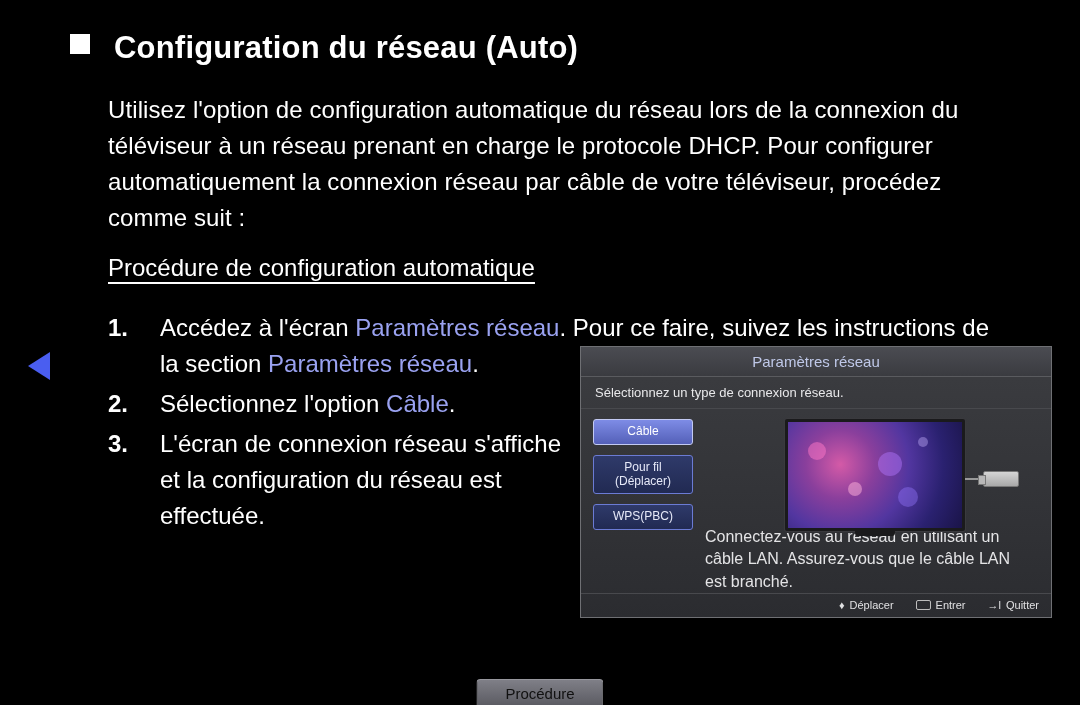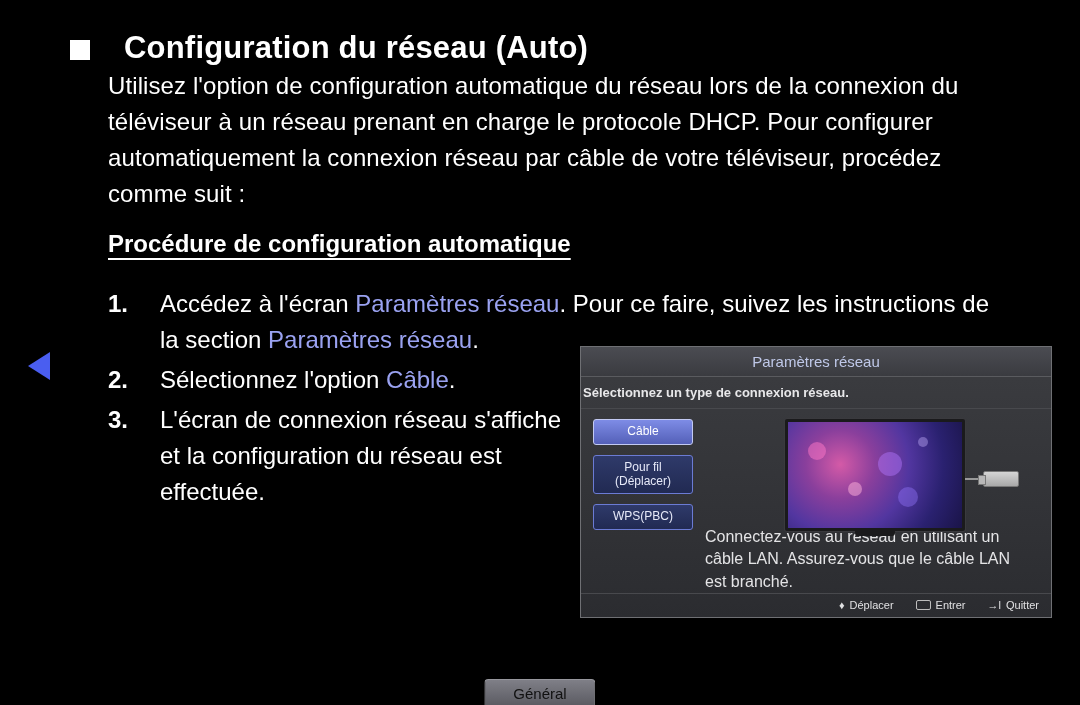--- a/index.html
+++ b/index.html
@@ -10,23 +10,23 @@
     color: #fff;
     font-family: Arial, Helvetica, sans-serif;
     position: relative;
     overflow: hidden;
   }
   .content {
     padding: 30px 70px 0 70px;
   }
   .title-row {
     display: flex;
-    align-items: center;
-    gap: 34px;
-    margin-bottom: 2px;
+    align-items: flex-start;
+    gap: 24px;
+    margin-bottom: 26px;
   }
   .square-bullet {
     width: 20px;
     height: 20px;
     background: #fff;
     flex-shrink: 0;
     margin-top: 4px;
   }
   .title {
     font-size: 31px;
@@ -39,21 +39,20 @@
     margin-left: 38px;
     margin-bottom: 18px;
     letter-spacing: 0.1px;
   }
   .subtitle {
     font-size: 24px;
     margin-left: 38px;
     margin-bottom: 28px;
     text-decoration: underline;
     text-underline-offset: 6px;
-    font-weight: bold;
   }
   .steps {
     margin-left: 38px;
   }
   .step {
     display: flex;
     font-size: 24px;
     line-height: 1.5;
     margin-bottom: 4px;
   }
@@ -99,25 +98,24 @@
   }
   .panel-header {
     text-align: center;
     padding: 6px 0 6px 0;
     color: #bfc8e8;
     background: linear-gradient(#4b4c52, #3a3b40);
     border-bottom: 1px solid #5a5b5f;
     font-size: 15px;
   }
   .panel-sub {
-    padding: 8px 14px 8px 2px;
+    padding: 8px 14px 8px 14px;
     color: #e8e8ea;
     font-size: 13px;
     border-bottom: 1px solid #48494d;
-    font-weight: bold;
   }
   .panel-body {
     display: flex;
     padding: 10px 12px 0 12px;
     gap: 12px;
     height: 184px;
   }
   .opt-col {
     width: 100px;
     display: flex;
@@ -332,14 +330,14 @@
       <span>Entrer</span>
     </div>
     <div class="footer-item">
       <span class="ico-return">→l</span>
       <span>Quitter</span>
     </div>
   </div>
 </div>
 
 <div class="lang-btn">
-  <span>Général</span>
+  <span>Procédure</span>
 </div>
 
 </body></html>

